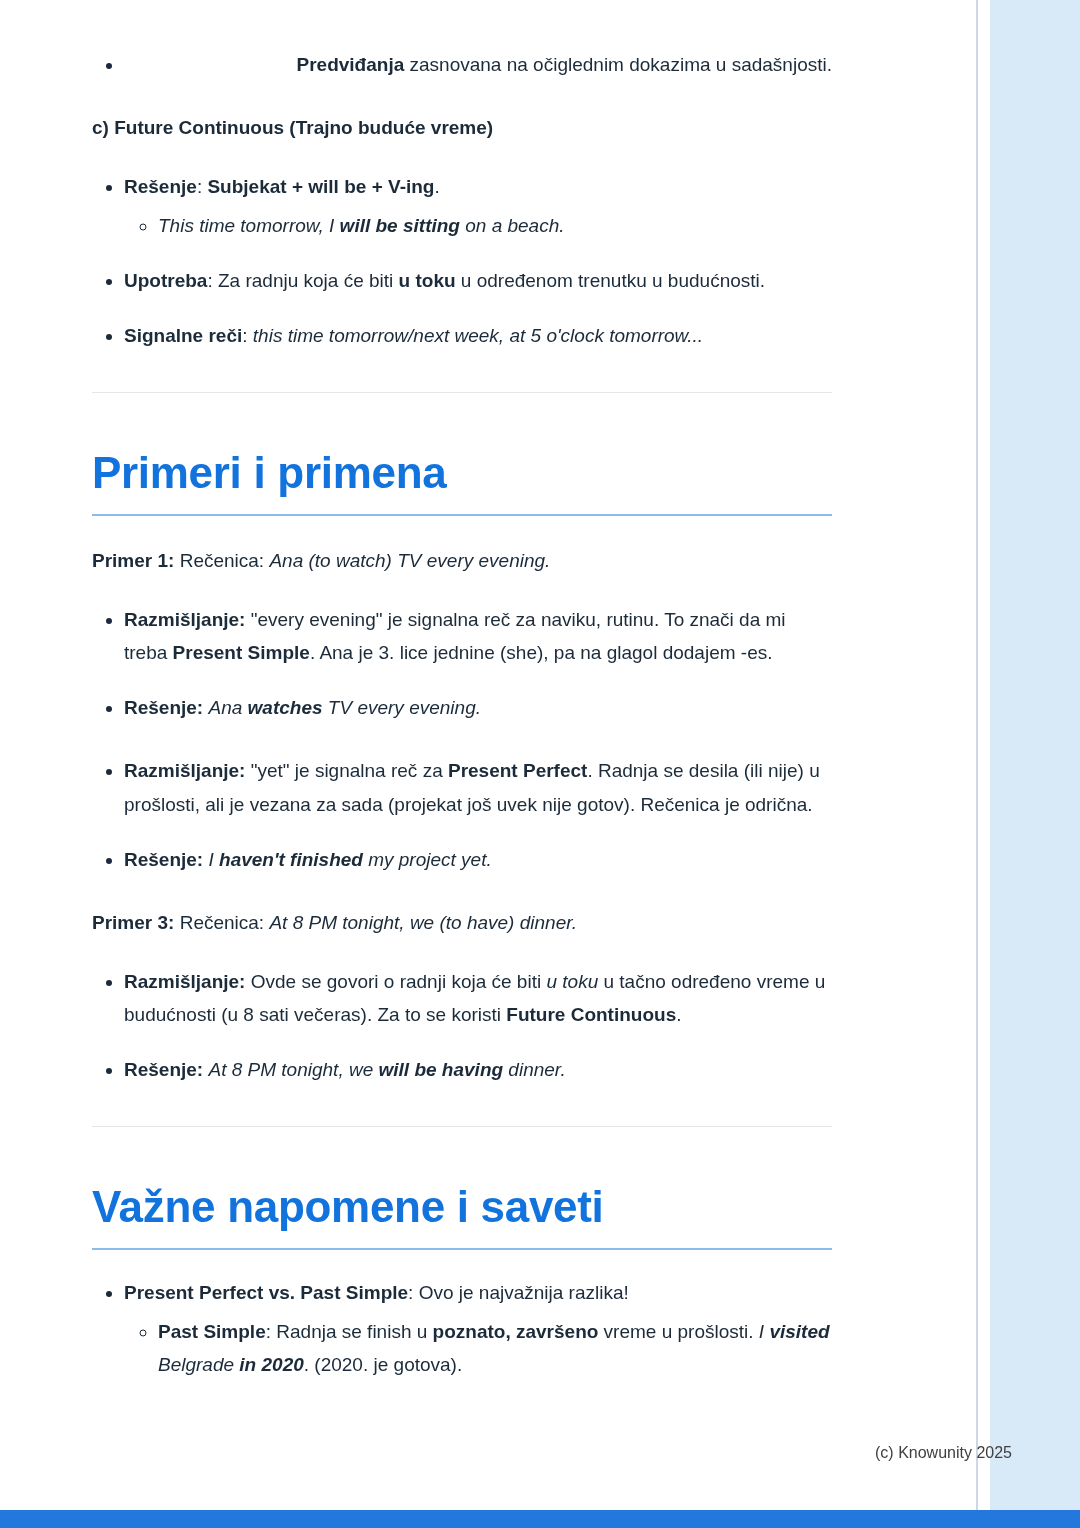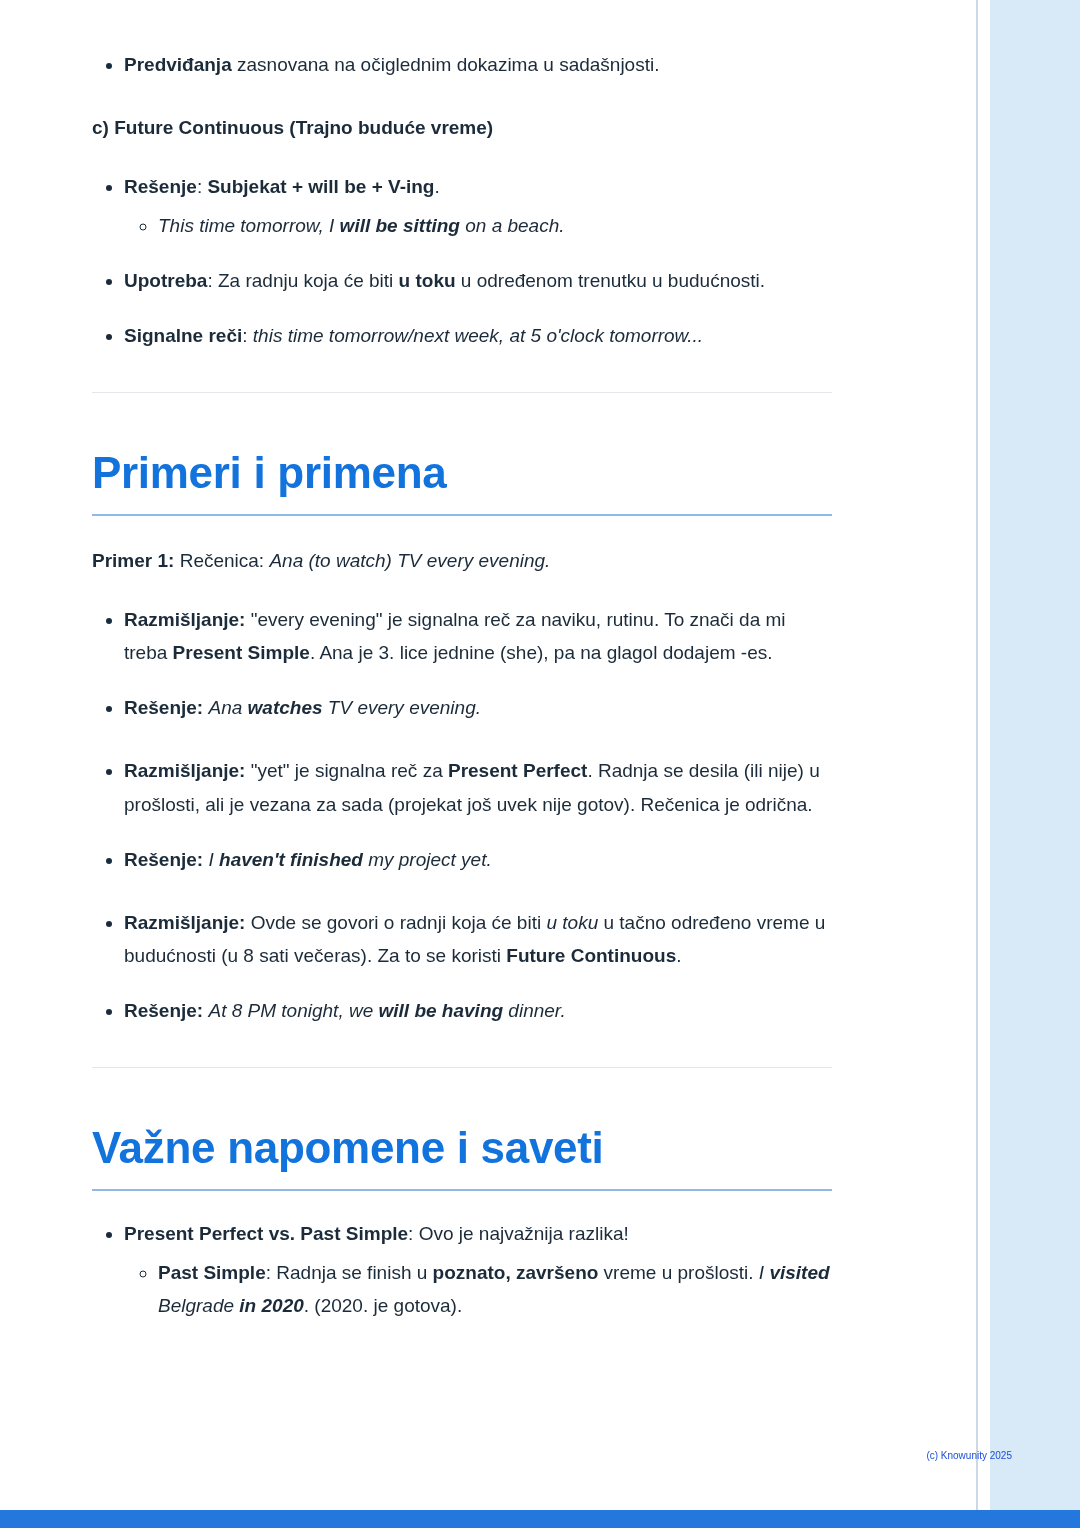--- a/index.html
+++ b/index.html
@@ -48,21 +48,21 @@
   h2.section-title {
     font-size: 44px;
     line-height: 1.25;
     font-weight: 700;
     color: #1273dd;
     padding-bottom: 14px;
     border-bottom: 2px solid #8cbaeb;
     margin: 52px 0 26px 0;
     letter-spacing: -0.3px;
   }
-  .top-gap { margin-bottom: 26px; }
+  .top-gap { margin-bottom: 26px; text-align: right; }
   .side-line {
     position: absolute;
     top: 0;
     right: 102px;
     width: 2px;
     height: 1528px;
     background: #ccd8e3;
   }
   .side-panel {
     position: absolute;
@@ -78,23 +78,23 @@
     bottom: 0;
     width: 100%;
     height: 18px;
     background: #2478dd;
     z-index: 3;
   }
   .footer-credit {
     position: absolute;
     right: 68px;
     bottom: 66px;
-    font-size: 10px;
+    font-size: 16px;
     line-height: 1.2;
-    color: #1d4ed8;
+    color: #404040;
     z-index: 2;
   }
 </style>
 </head>
 <body>
 
 <div class="content">
 
   <ul class="l1 top-gap">
     <li>
@@ -137,20 +137,21 @@
 
   <ul class="l1">
     <li>
       <span><span class="b">Razmišljanje:</span><span> "yet" je signalna reč za </span><span class="b">Present Perfect</span><span>. Radnja se desila (ili nije) u prošlosti, ali je vezana za sada (projekat još uvek nije gotov). Rečenica je odrična.</span></span>
     </li>
     <li>
       <span><span class="b">Rešenje:</span><span> </span><span class="i">I </span><span class="b i">haven't finished</span><span class="i"> my project yet.</span></span>
     </li>
   </ul>
 
+  <p class="para"><span class="b">Primer 3:</span><span> Rečenica: </span><span class="i">At 8 PM tonight, we (to have) dinner.</span></p>
   <ul class="l1">
     <li>
       <span><span class="b">Razmišljanje:</span><span> Ovde se govori o radnji koja će biti </span><span class="i">u toku</span><span> u tačno određeno vreme u budućnosti (u 8 sati večeras). Za to se koristi </span><span class="b">Future Continuous</span><span>.</span></span>
     </li>
     <li>
       <span><span class="b">Rešenje:</span><span> </span><span class="i">At 8 PM tonight, we </span><span class="b i">will be having</span><span class="i"> dinner.</span></span>
     </li>
   </ul>
 
   <hr class="divider">

